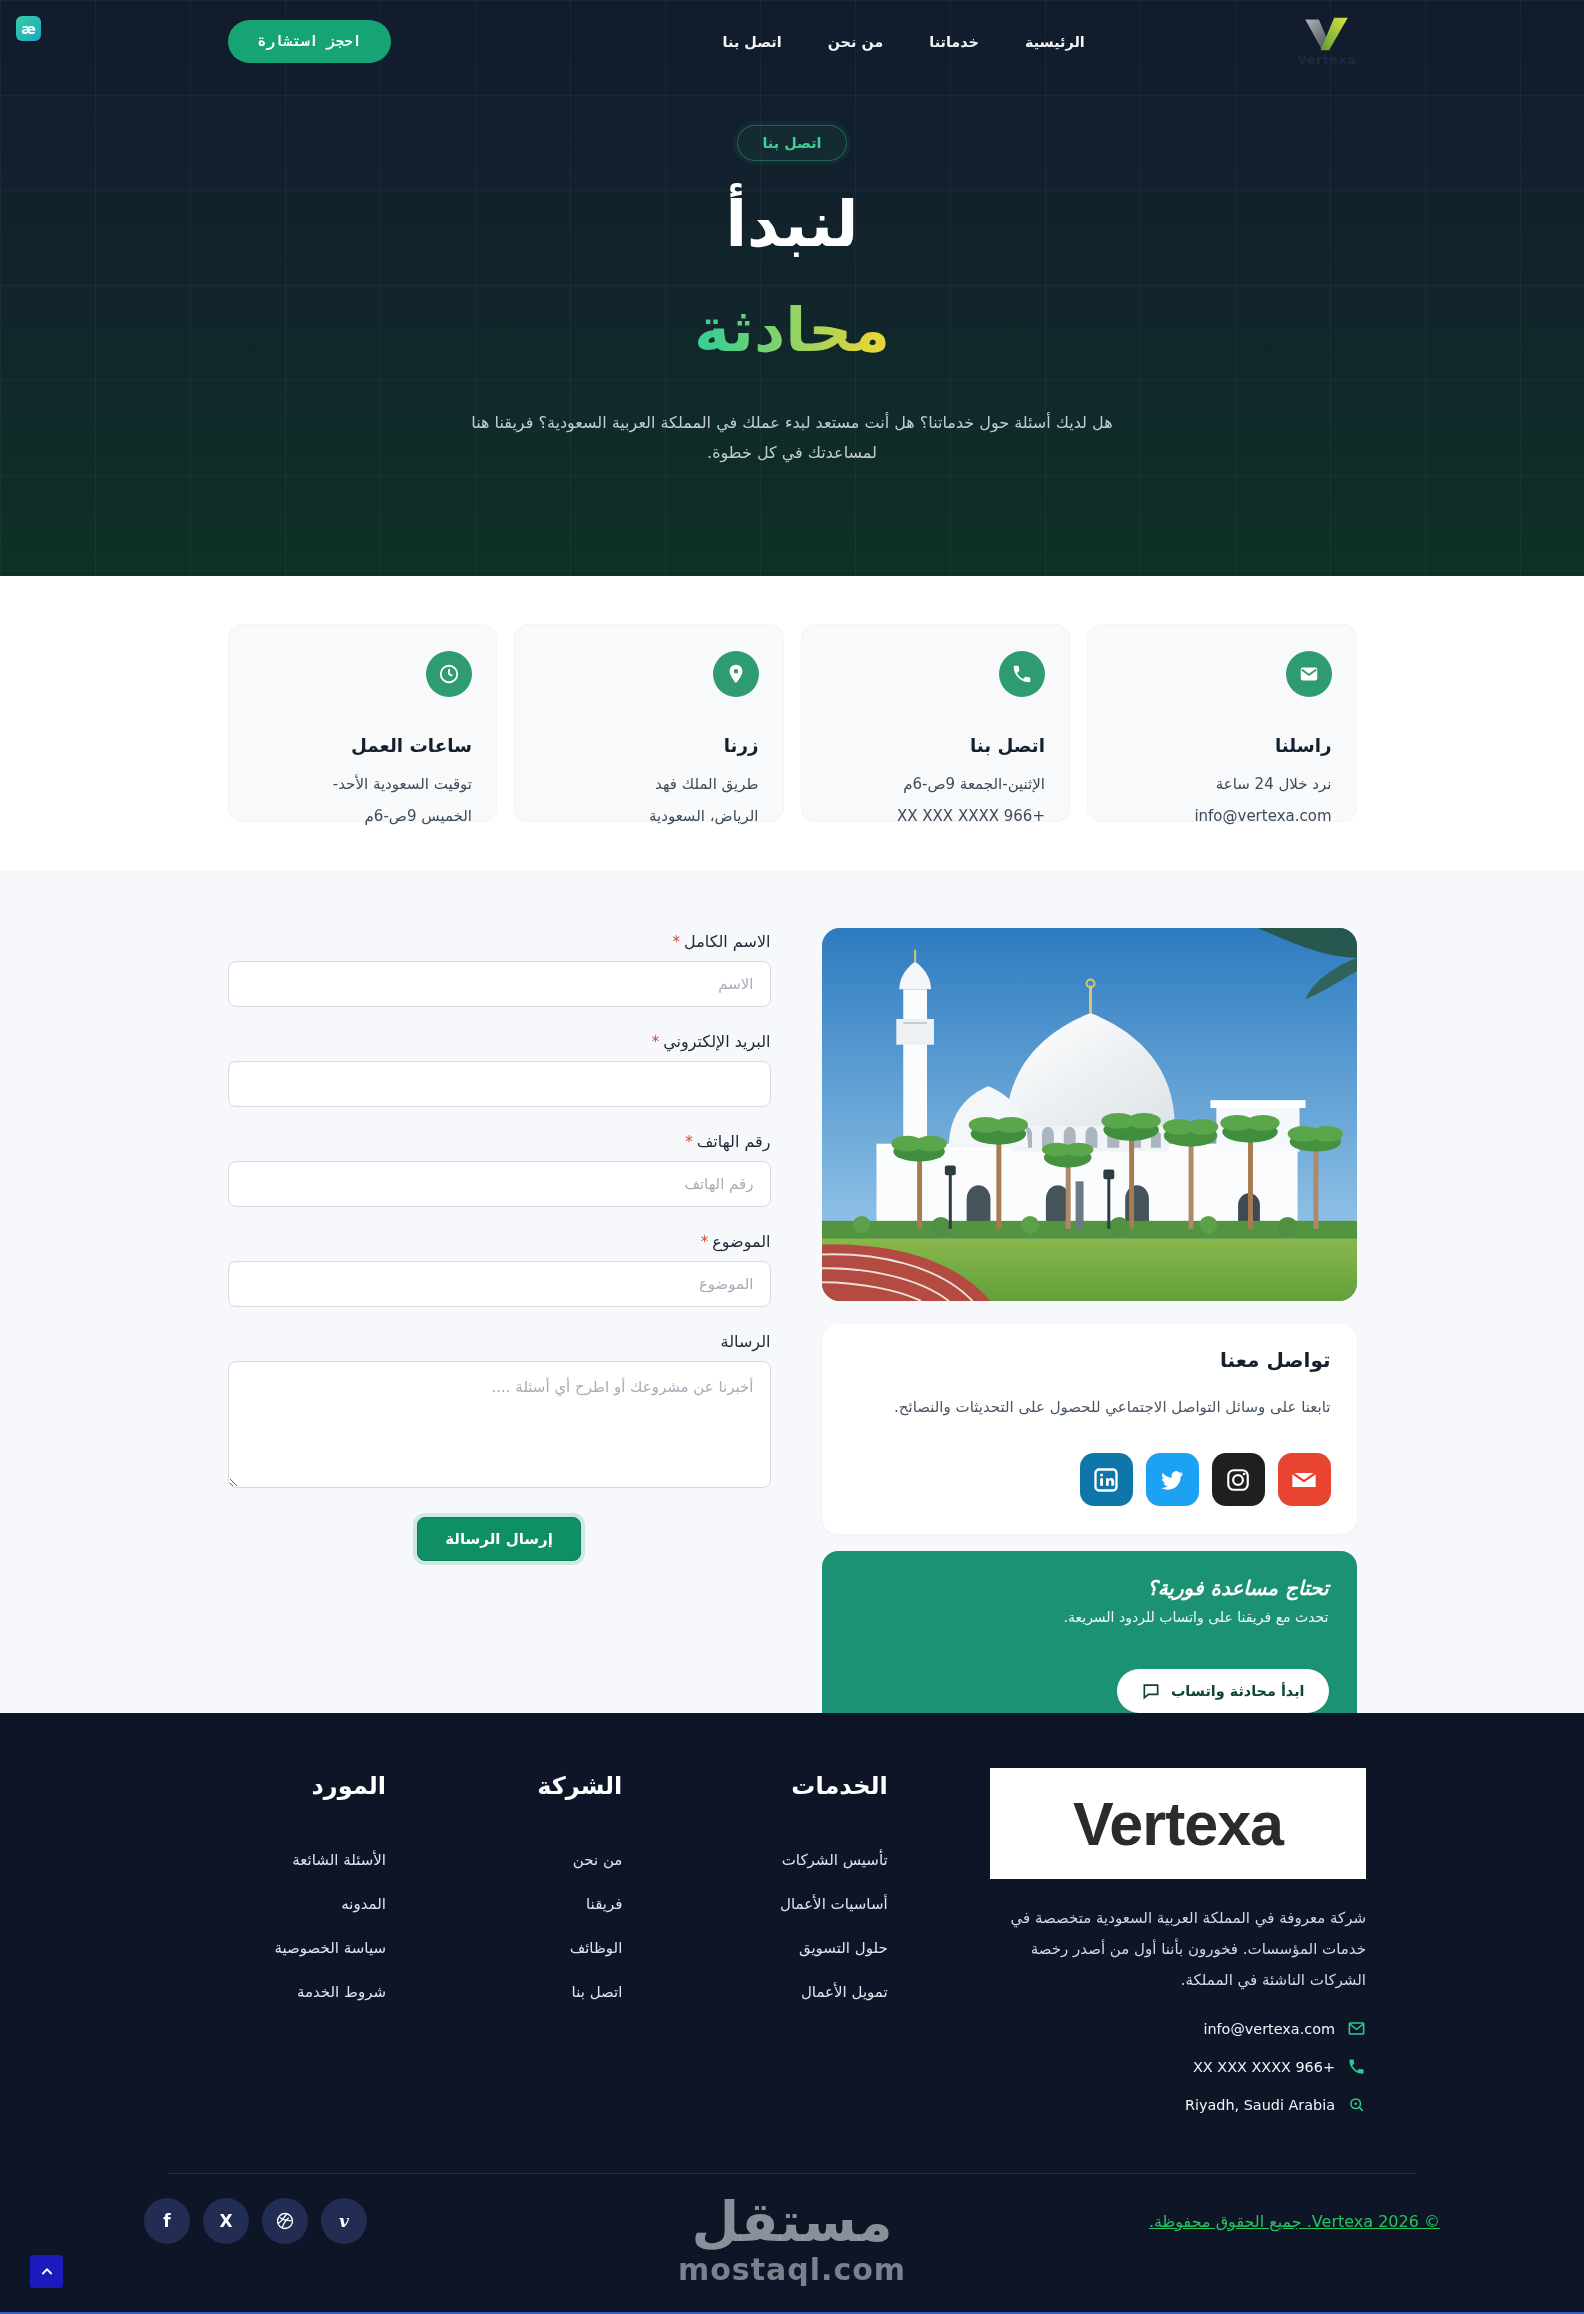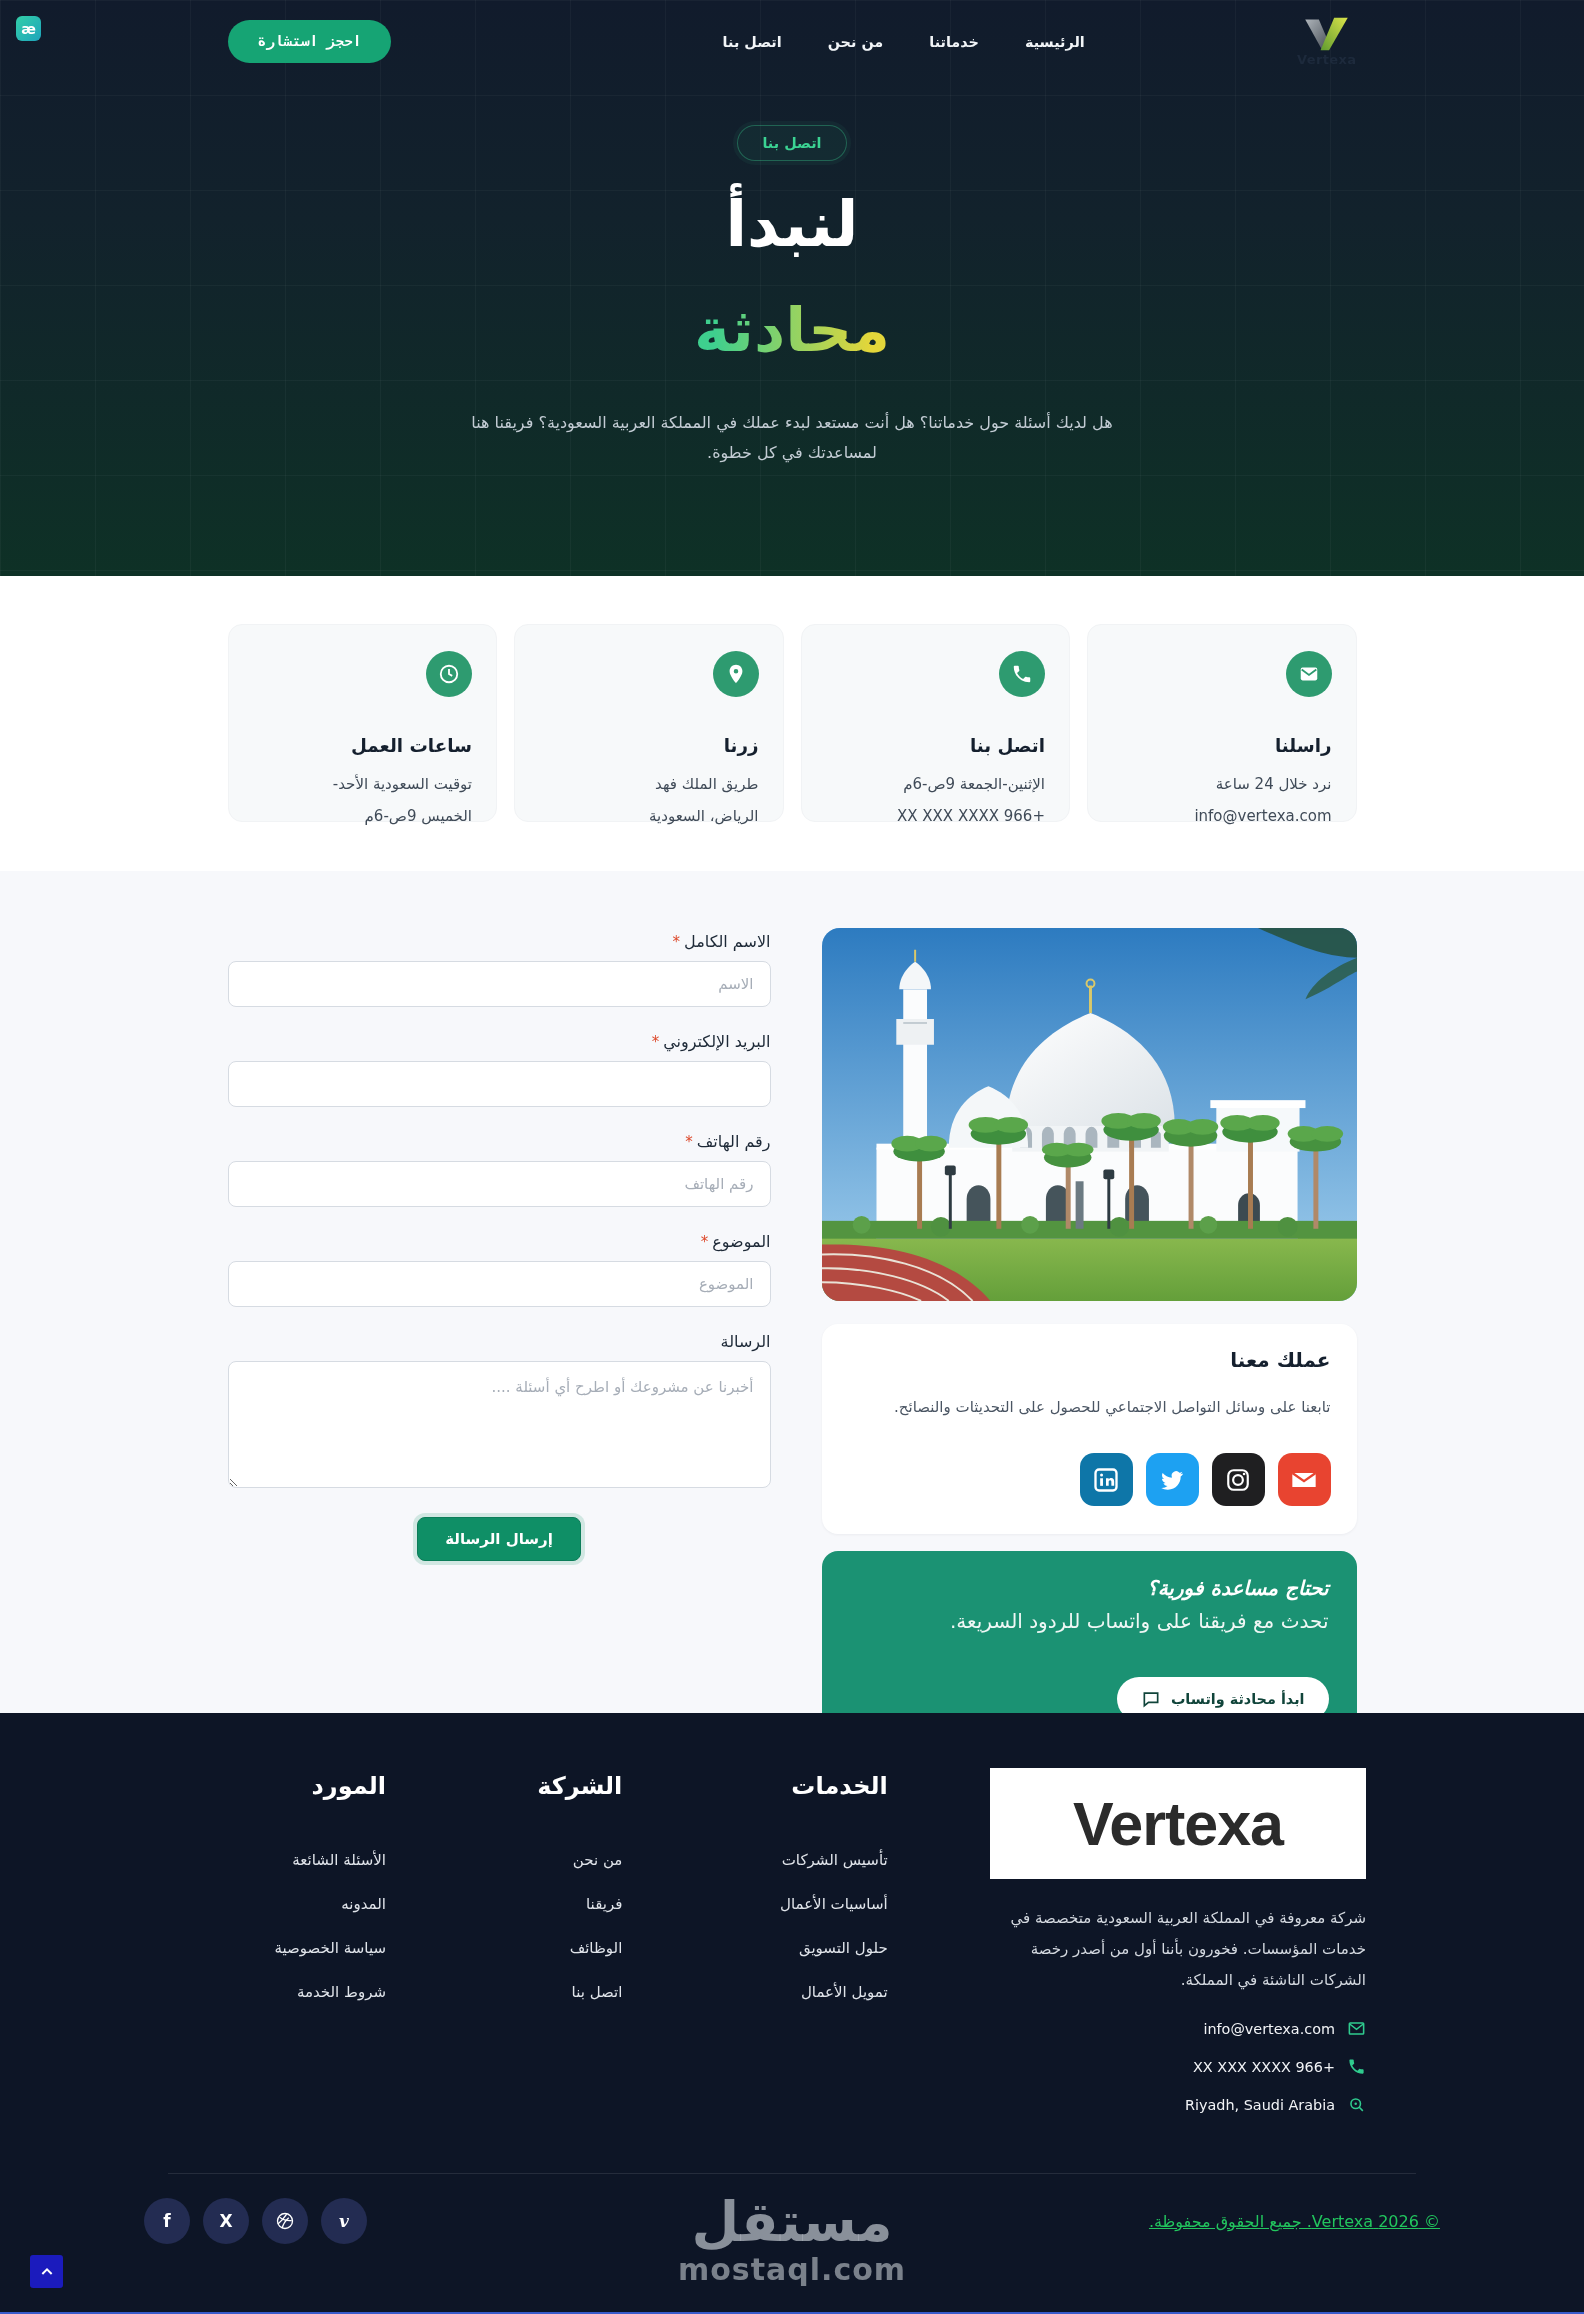--- a/index.html
+++ b/index.html
@@ -101,21 +101,21 @@
   .social-tile {
     width:53px; height:53px; border-radius:14px; display:flex; align-items:center; justify-content:center; cursor:pointer;
   }
   .social-tile.email { background:#e84430; }
   .social-tile.instagram { background:#1f1f21; }
   .social-tile.twitter { background:#1da1f2; }
   .social-tile.linkedin { background:#0e76a8; }
 
   .whatsapp-card { margin-top:17px; background:#1b9273; border-radius:16px; padding:25px 28px 24px; }
   .whatsapp-card h4 { color:#fff; font-size:20px;font-style:italic; }
-  .whatsapp-card p { color:rgba(255,255,255,.93); font-size:20px; margin-top:9px; }
+  .whatsapp-card p { color:rgba(255,255,255,.93); font-size:14px; margin-top:9px; }
   .wa-btn-row { margin-top:44px; display:flex; justify-content:flex-start; }
   .wa-btn {
     display:inline-flex; align-items:center; gap:10px;
     background:#fff; color:#10443a; border:none; border-radius:989px;
     padding:12px 24px; font-size:14.4px; font-weight:bold; font-family:inherit; cursor:pointer;
   }
 
   
   .footer { background:#0d1526; height:602px; padding-top:55px; position:relative; color:#e7eaef; }
   .footer-grid { width:1148px; margin:0 auto; display:flex; justify-content:space-between; }
@@ -381,21 +381,21 @@
             <rect x="128" y="248" width="3" height="56" fill="#2e3b42"></rect>
               <rect x="124" y="240" width="11" height="10" rx="2" fill="#2e3b42"></rect>
             <rect x="288" y="252" width="3" height="52" fill="#2e3b42"></rect>
               <rect x="284" y="244" width="11" height="10" rx="2" fill="#2e3b42"></rect>
 
             <rect x="256" y="256" width="8" height="48" fill="#6b7a82"></rect>
           </svg>
         </div>
 
         <div class="connect-card">
-          <h3>عملك معنا</h3>
+          <h3>تواصل معنا</h3>
           <p>تابعنا على وسائل التواصل الاجتماعي للحصول على التحديثات والنصائح.</p>
           <div class="social-row">
             <div class="social-tile email">
               <svg width="28" height="28" viewBox="0 0 24 24" fill="#fff">
                 <path d="M2 6h20v12H2z"></path>
                   <path d="M2 6l10 7L22 6" fill="none" stroke="#e84430" stroke-width="2"></path>
               </svg>
             </div>
             <div class="social-tile instagram">
               <svg width="26" height="26" viewBox="0 0 24 24" fill="none" stroke="#fff" stroke-width="2">

